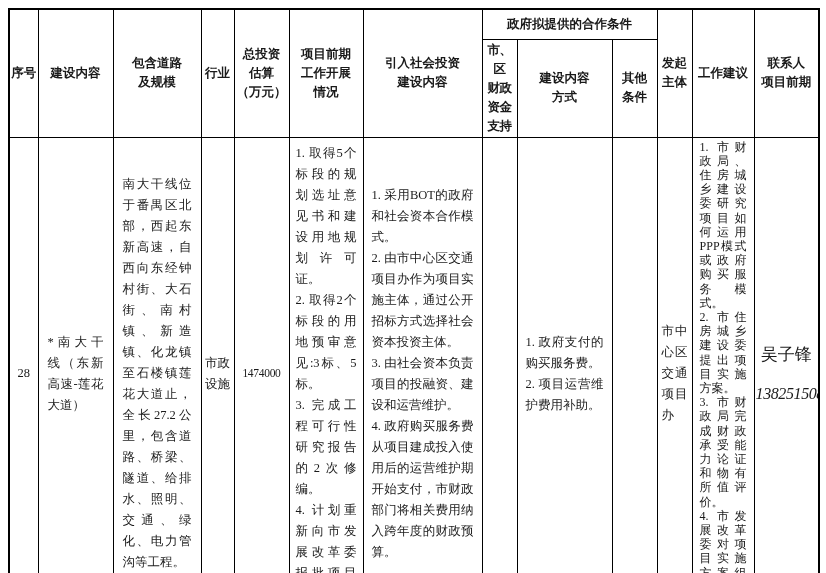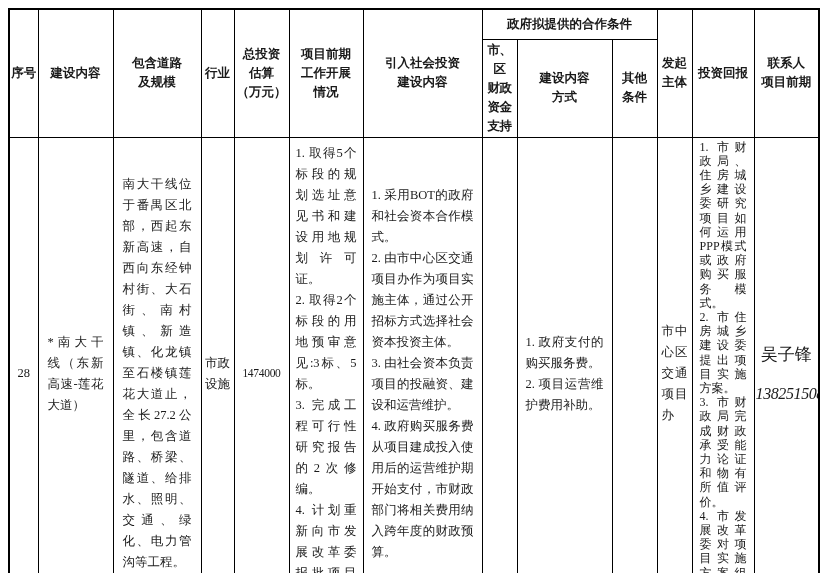--- a/index.html
+++ b/index.html
@@ -70,21 +70,21 @@
 估算
 （万元）</th>
         <th rowspan="2">项目前期
 工作开展
 情况</th>
         <th rowspan="2">引入社会投资
 建设内容</th>
         <th colspan="3">政府拟提供的合作条件</th>
         <th rowspan="2">发起
 主体</th>
-        <th rowspan="2">投资回报</th>
+        <th rowspan="2">工作建议</th>
         <th rowspan="2">联系人
 项目前期</th>
       </tr>
       <tr style="height:84px">
         <th class="hdr-narrow">市、区
 财政
 资金
 支持</th>
         <th>建设内容
 方式</th>

